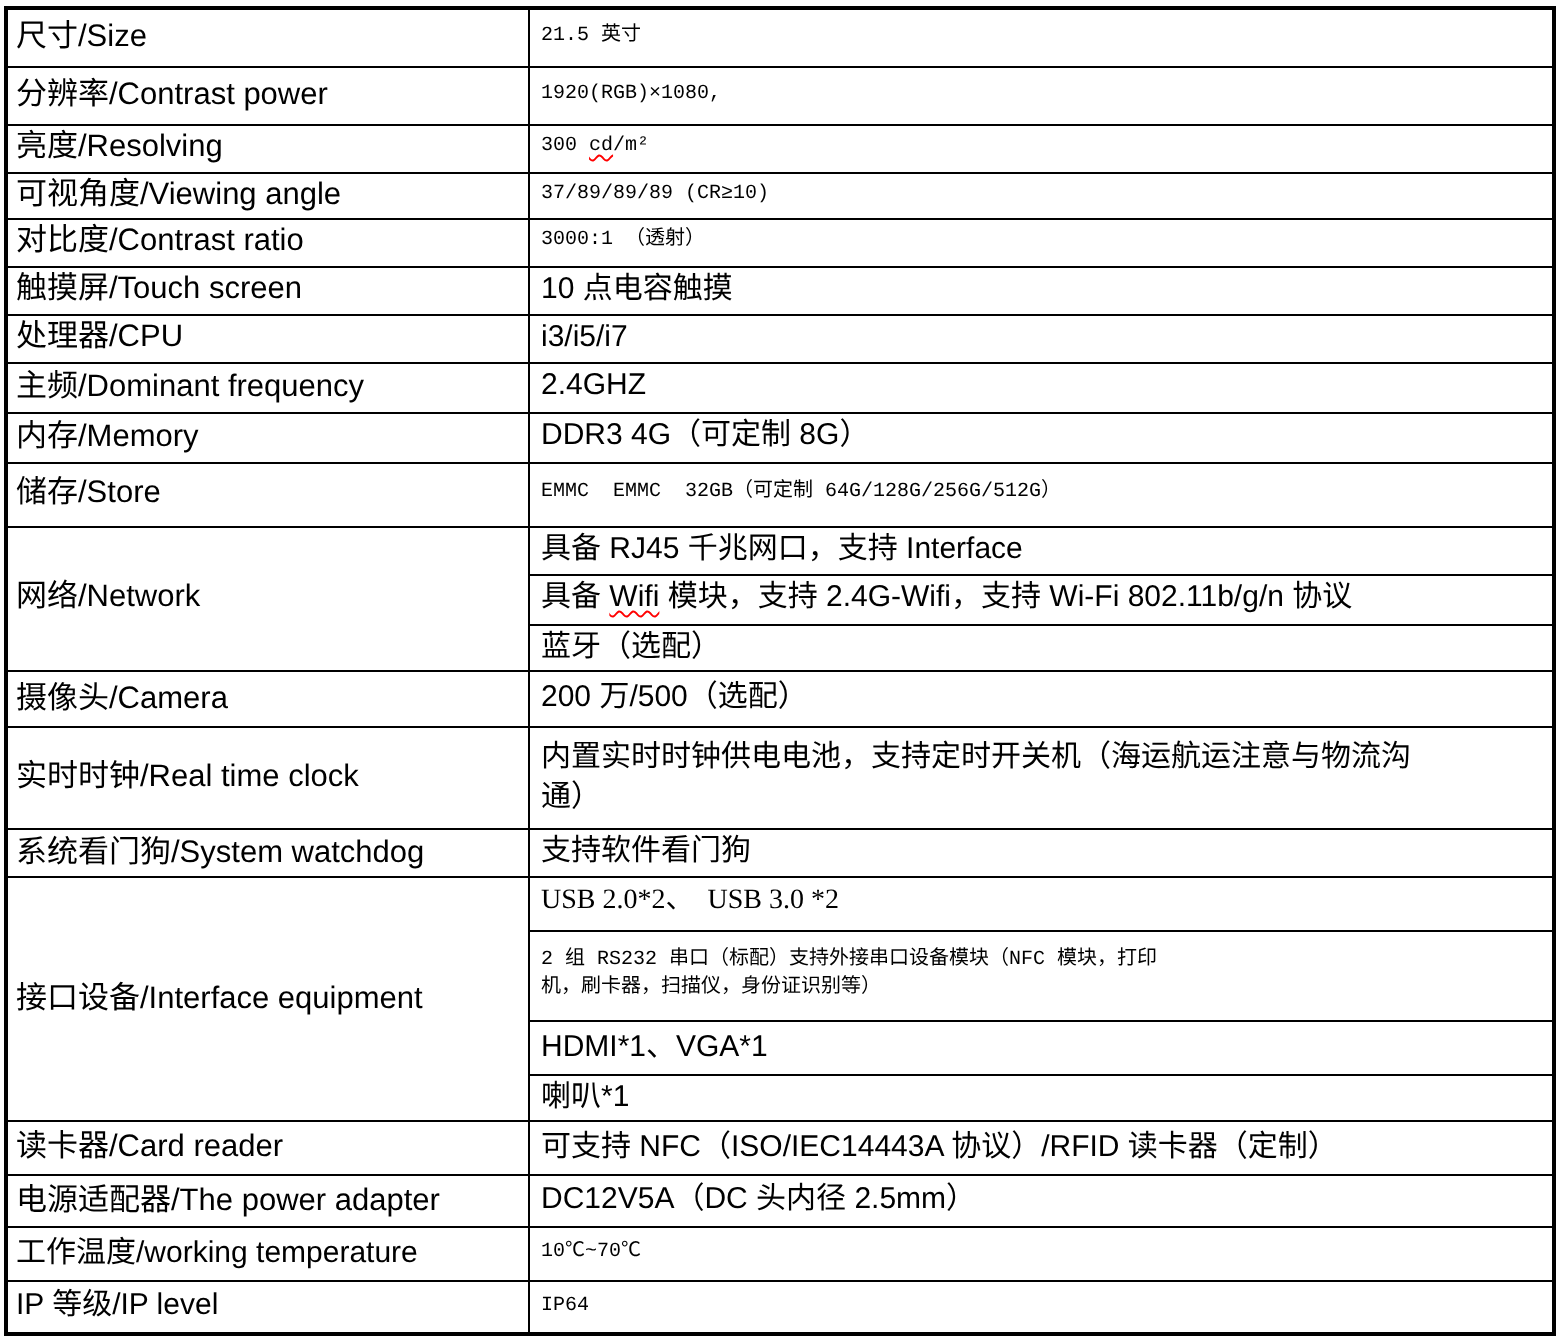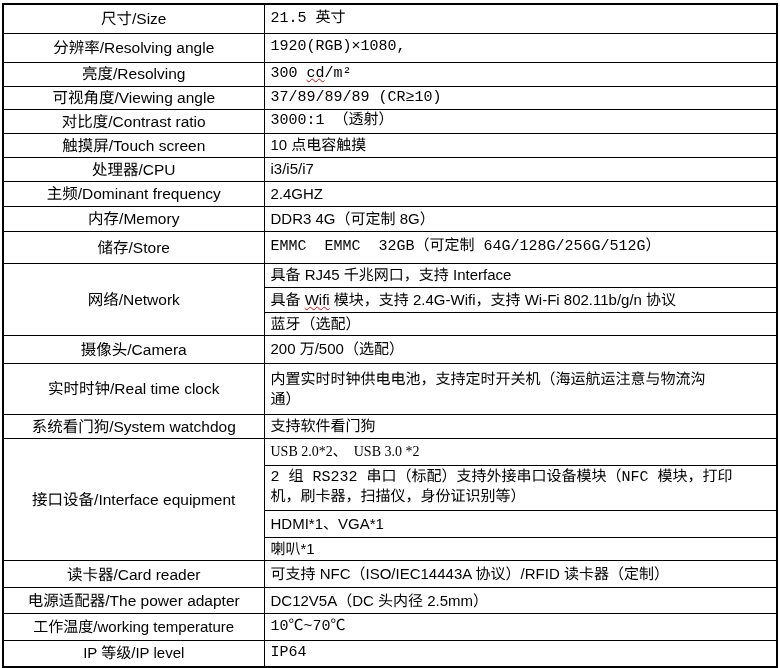--- a/index.html
+++ b/index.html
@@ -26,39 +26,39 @@
     margin:3px 0 0 2px;
     border:2px solid var(--border);
   }
   td{
     border:1.5px solid var(--border);
     padding:0;
     overflow:hidden;
     vertical-align:middle;
   }
   td.lbl{
-    text-align:center;
+    text-align:left;
     font-family:"Liberation Sans","DejaVu Sans",sans-serif;
     font-size:15.5px;
     padding:0 4px;
     line-height:1.25;
   }
   td.lbl.lbl-mono{
     font-family:Liberation Sans, sans-serif;
     font-size:15px;
   }
   td.val{
     text-align:left;
     padding:1px 4px 1px 6px;
     white-space:pre-wrap;
     line-height:1.35;
   }
   .f-sun{
     font-family:"Liberation Mono","DejaVu Sans Mono",monospace;
-    font-size:15px;
+    font-size:10px;
   }
   .f-serif{
     font-family:"Liberation Serif","DejaVu Serif",serif;
     font-size:14px;
   }
   .f-sans{
     font-family:"Liberation Sans","DejaVu Sans",sans-serif;
     font-size:15px;
   }
   .sq{
@@ -79,21 +79,21 @@
     <col>
   </colgroup>
   <tbody>
 
     <tr style="height:29px">
       <td class="lbl">尺寸/Size</td>
       <td class="val f-sun">21.5 英寸</td>
     </tr>
 
     <tr style="height:29px">
-      <td class="lbl">分辨率/Resolving angle</td>
+      <td class="lbl">分辨率/Contrast power</td>
       <td class="val f-sun">1920(RGB)×1080,</td>
     </tr>
 
     <tr style="height:24px">
       <td class="lbl">亮度/Resolving</td>
       <td class="val f-sun"><span>300 </span><span class="sq">cd</span><span>/m²</span></td>
     </tr>
 
     <tr style="height:23px">
       <td class="lbl">可视角度/Viewing angle</td>

